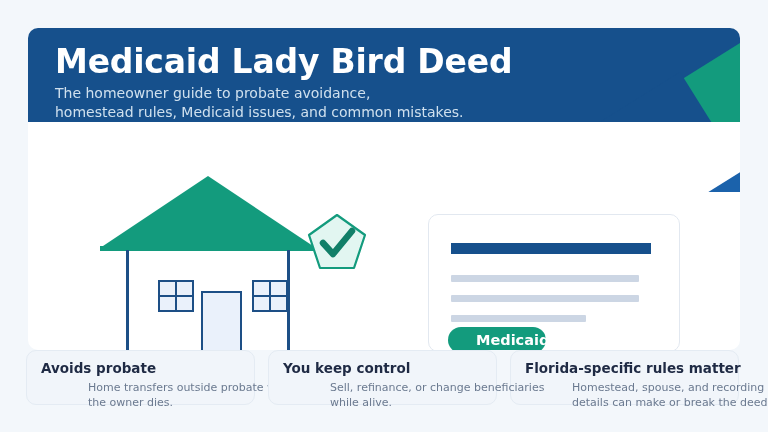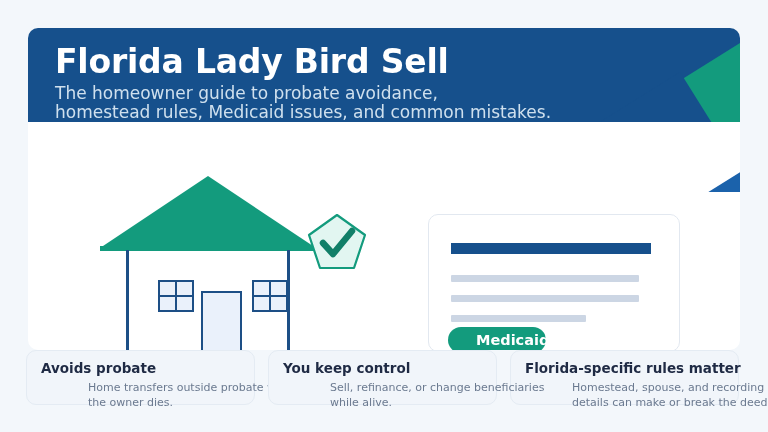--- a/index.html
+++ b/index.html
@@ -36,21 +36,21 @@
     position:absolute;top:44px;right:60px;
     width:300px;height:150px;background:#16508c;
     transform:rotate(-32deg);transform-origin:top right;
   }
   .header-text{position:absolute;left:27px;top:14px;z-index:5;}
   .title{
     color:#ffffff;font-size:33px;font-weight:bold;
     letter-spacing:-0.2px;line-height:40px;white-space:nowrap;margin:0;
   }
   .subtitle{
-    color:#cfe0ee;font-size:17px;line-height:19px;margin:2px 0 0 0;
+    color:#cfe0ee;font-size:14px;line-height:19px;margin:2px 0 0 0;
     white-space:pre-line;
   }
 
   
   .diag-outside{
     position:absolute;left:0;top:94px;width:712px;height:70px;overflow:hidden;
   }
   .diag-outside .wedge{
     position:absolute;top:-56px;right:-170px;
     width:430px;height:150px;background:#1b62ab;
@@ -127,21 +127,21 @@
 
 <div id="stage">
 
   <div class="panel">
 
     <div class="header-band">
       <div class="diag-green"></div>
       <div class="diag-blue"></div>
       <div class="diag-navy"></div>
       <div class="header-text">
-        <p class="title">Florida Lady Bird Sell</p>
+        <p class="title">Medicaid Lady Bird Deed</p>
         <p class="subtitle">The homeowner guide to probate avoidance,
 homestead rules, Medicaid issues, and common mistakes.</p>
       </div>
     </div>
 
     <div class="diag-outside">
       <div class="wedge"></div>
     </div>
 
     <div class="house">

